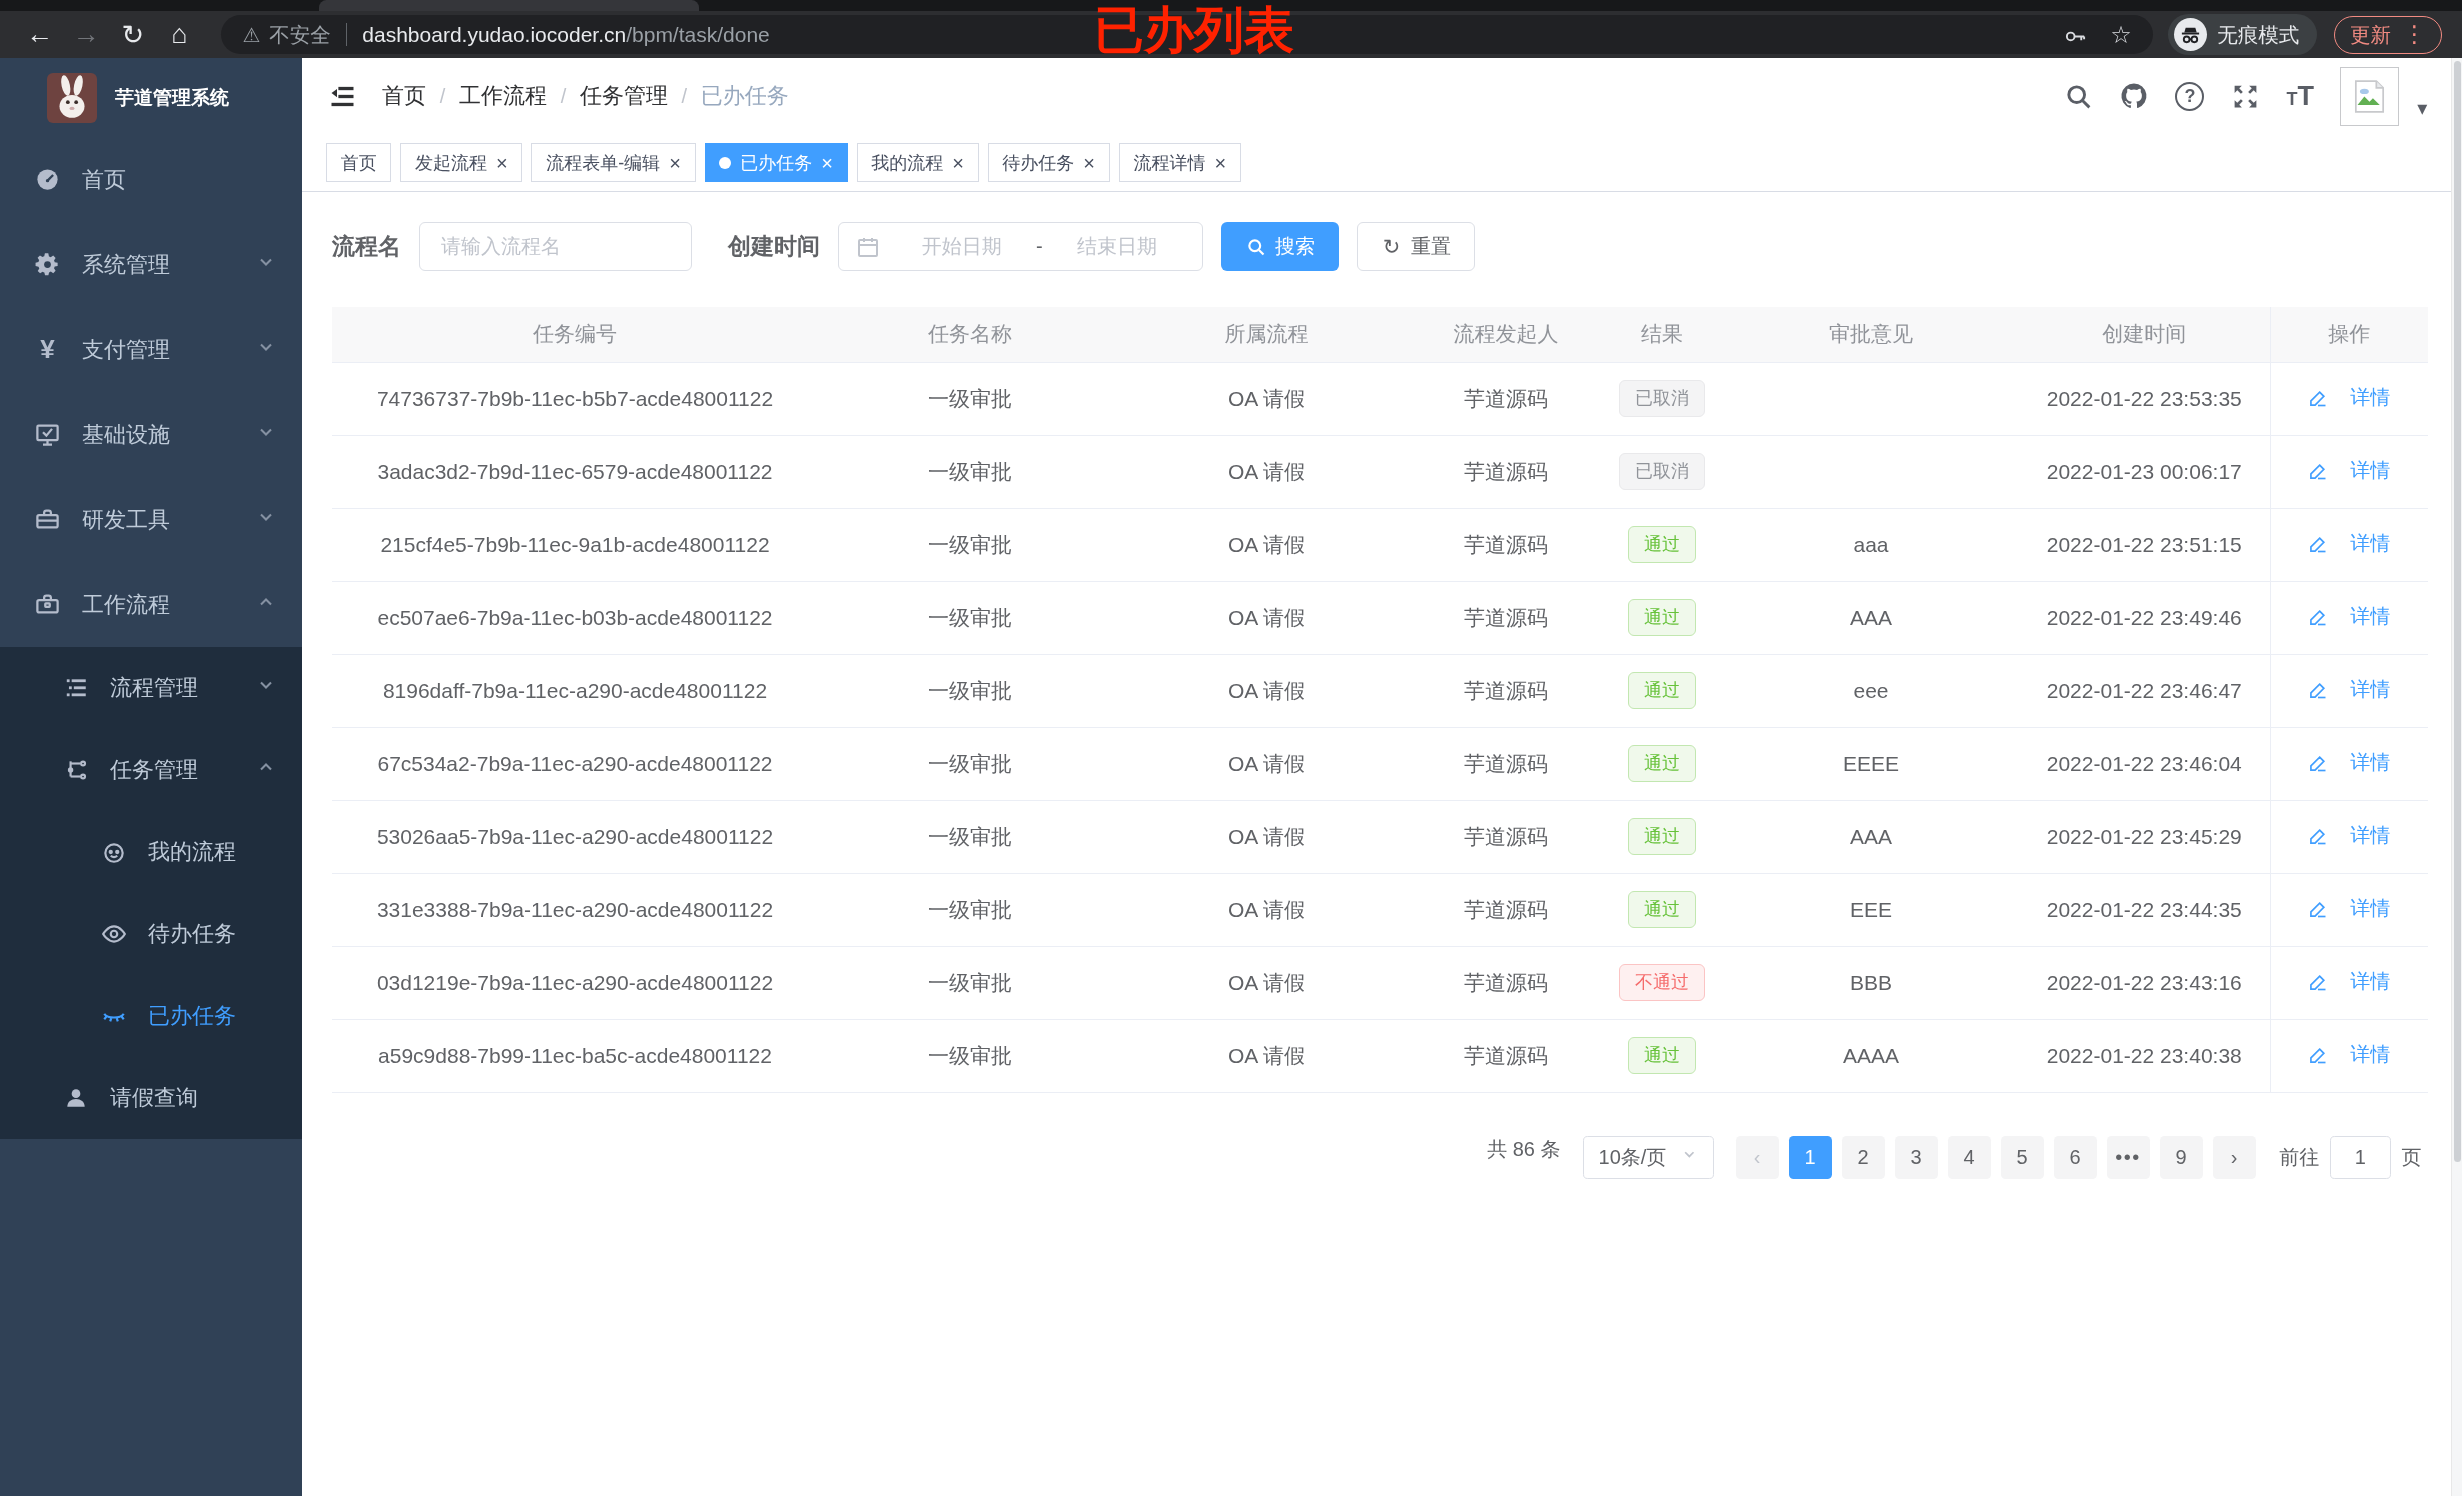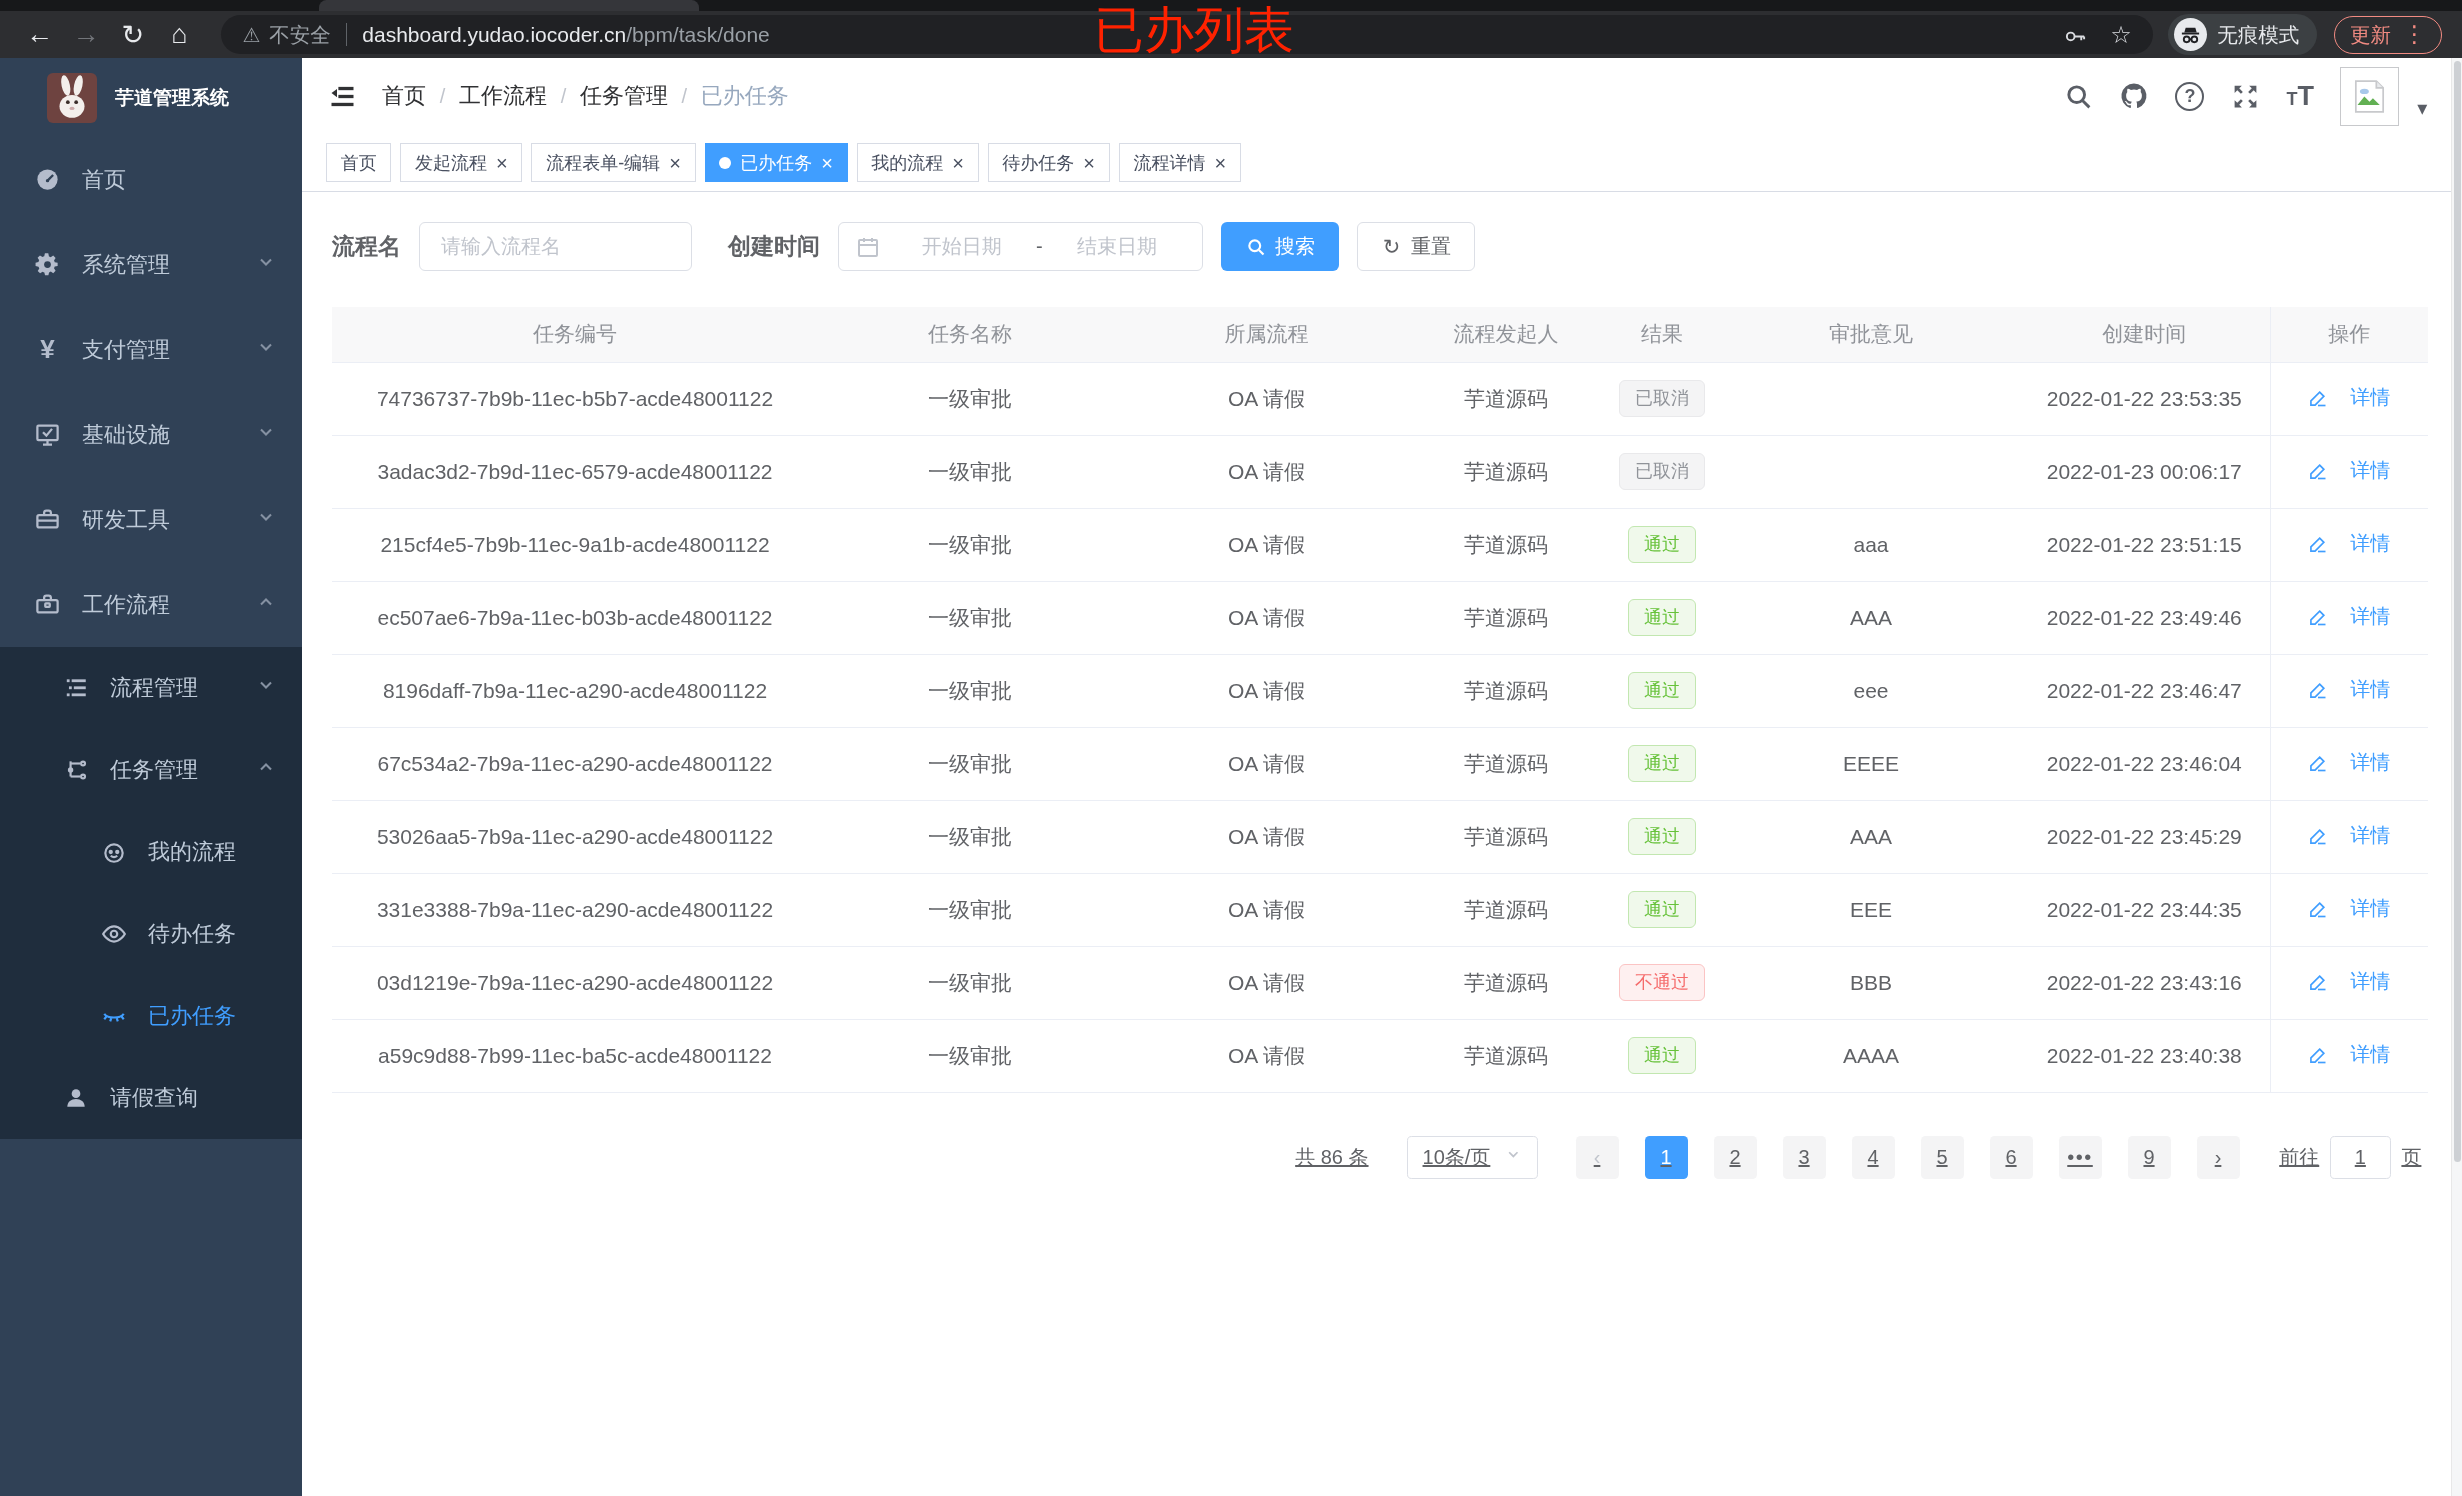--- a/index.html
+++ b/index.html
@@ -25,21 +25,21 @@
   .omni-ic { margin-left:23px; color:#dadce0; font-size:24px; display:flex; align-items:center; }
   .incog { height:41px; background:#3c4043; border-radius:20.5px; display:flex; align-items:center;
     padding:0 18px 0 6px; margin-right:16.7px; }
   .incog-circle { width:33px; height:33px; background:#e8eaed; border-radius:50%;
     display:flex; align-items:center; justify-content:center; margin-right:10.6px; }
   .incog-label { color:#e8eaed; font-size:20.5px; }
   .update-pill { height:38px; border:1.5px solid #f28b82; border-radius:20px; display:flex;
     align-items:center; padding:0 15px; color:#f28b82; font-size:20.5px; gap:12px; }
   .update-pill .dots { font-size:23px; letter-spacing:0; }
   .annotation { position:absolute; left:1094px; top:1.5px; color:#ff2200; font-size:50px;
-    font-weight:normal; line-height:56px; z-index:30; white-space:nowrap; }
+    font-weight:bold; line-height:56px; z-index:30; white-space:nowrap; }
 
   
   .app { display:flex; height:1438px; position:relative; }
 
   
   .sidebar { width:302px; background:#304156; flex-shrink:0; overflow:hidden; }
   .logo-row { height:79px; display:flex; align-items:center; padding-left:47px; }
   .logo-img { width:50px; height:50px; border-radius:6px; overflow:hidden; flex-shrink:0; }
   .logo-title { color:#fff; font-size:19px; font-weight:bold; margin-left:18px; }
   .menu-item { height:85px; display:flex; align-items:center; padding-left:33px;
@@ -113,22 +113,22 @@
   .tag { display:inline-block; padding:6.8px 15px; font-size:18px; border-radius:6px;
     border:1.5px solid; line-height:1.2; }
   .tag.info { background:#f4f4f5; border-color:#e9e9eb; color:#909399; }
   .tag.success { background:#f0f9eb; border-color:#c2e7b0; color:#67c23a; }
   .tag.danger { background:#fef0f0; border-color:#fbc4c4; color:#f56c6c; }
   .detail-link { color:#409eff; font-size:20px; display:inline-flex; align-items:center;
     gap:22px; cursor:pointer; text-decoration:none; }
   .detail-link svg { width:20px; height:20px; }
 
   
-  .pagination { display:flex; align-items:center; justify-content:flex-end; margin-top:43px;
-    font-size:20px; color:#606266; gap:26px;text-decoration:underline; }
+  .pagination { display:flex; align-items:flex-start; justify-content:flex-end; margin-top:43px;
+    font-size:20px; color:#606266; gap:10px; }
   .pg-total { margin-right:12px; }
   .pg-size { width:131px; height:43px; border:1.5px solid #dcdfe6; border-radius:4.6px;
     display:flex; align-items:center; justify-content:space-between; padding:12px 15px;
     color:#606266; margin-right:12px; cursor:pointer; }
   .pg-size .sz-caret { color:#c0c4cc; font-size:16.7px; }
   .pg-btn, .page { min-width:43px; height:43px; background:#f4f4f5; border:none; border-radius:4.6px;
     font-size:20px; color:#606266; display:inline-flex; align-items:center; justify-content:center;
     cursor:pointer; padding:0 7.6px; font-family:inherit; }
   .page.active { background:#409eff; color:#fff; }
   .page.more { letter-spacing:1.5px; color:#606266; }

